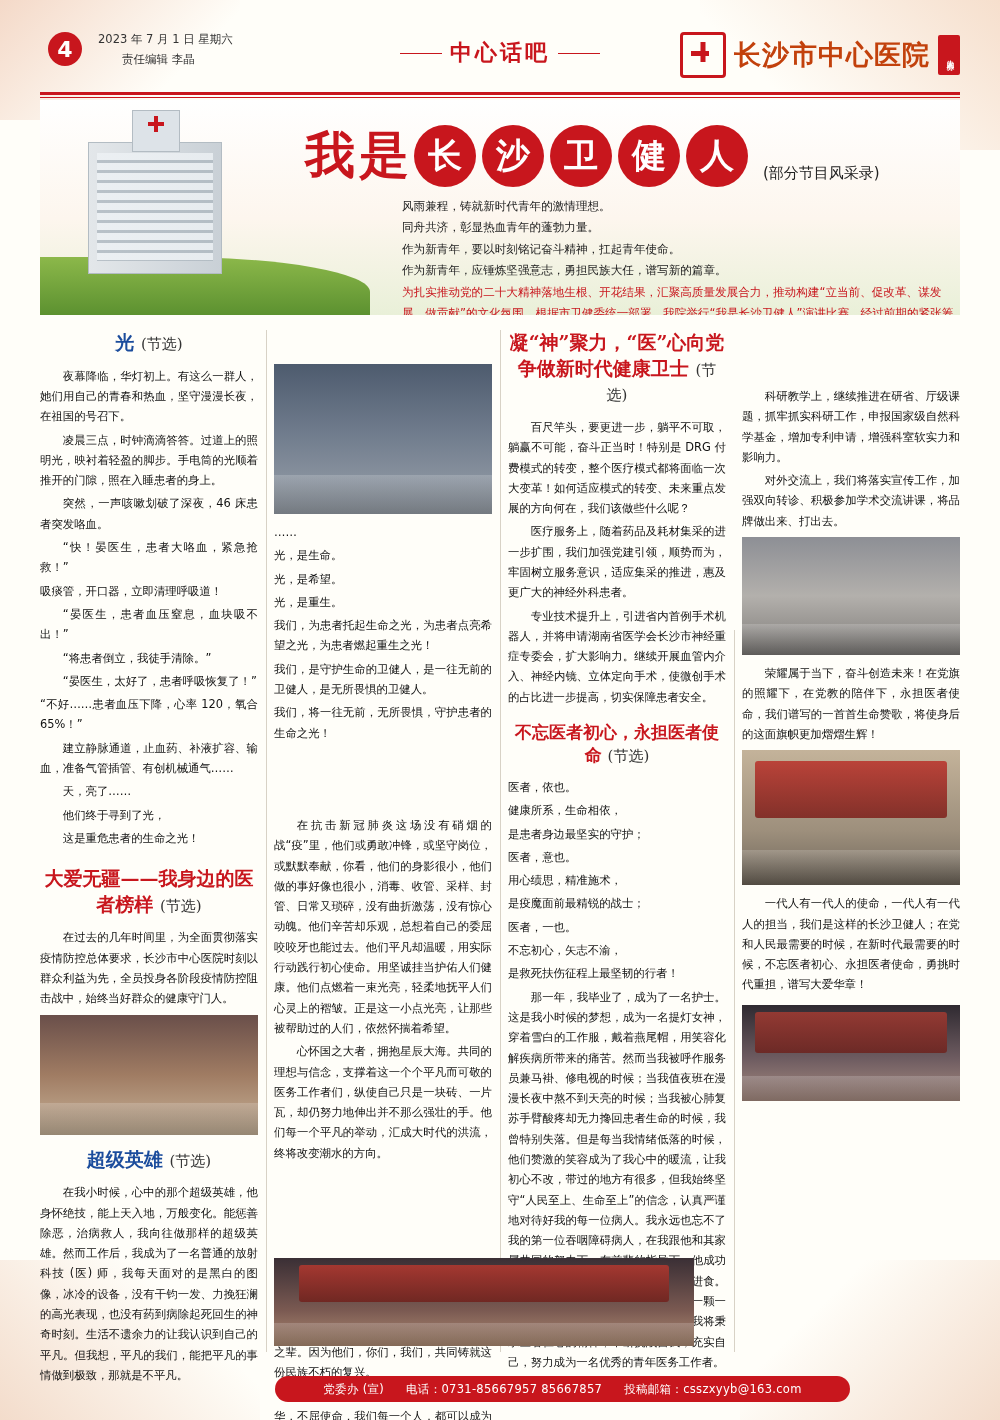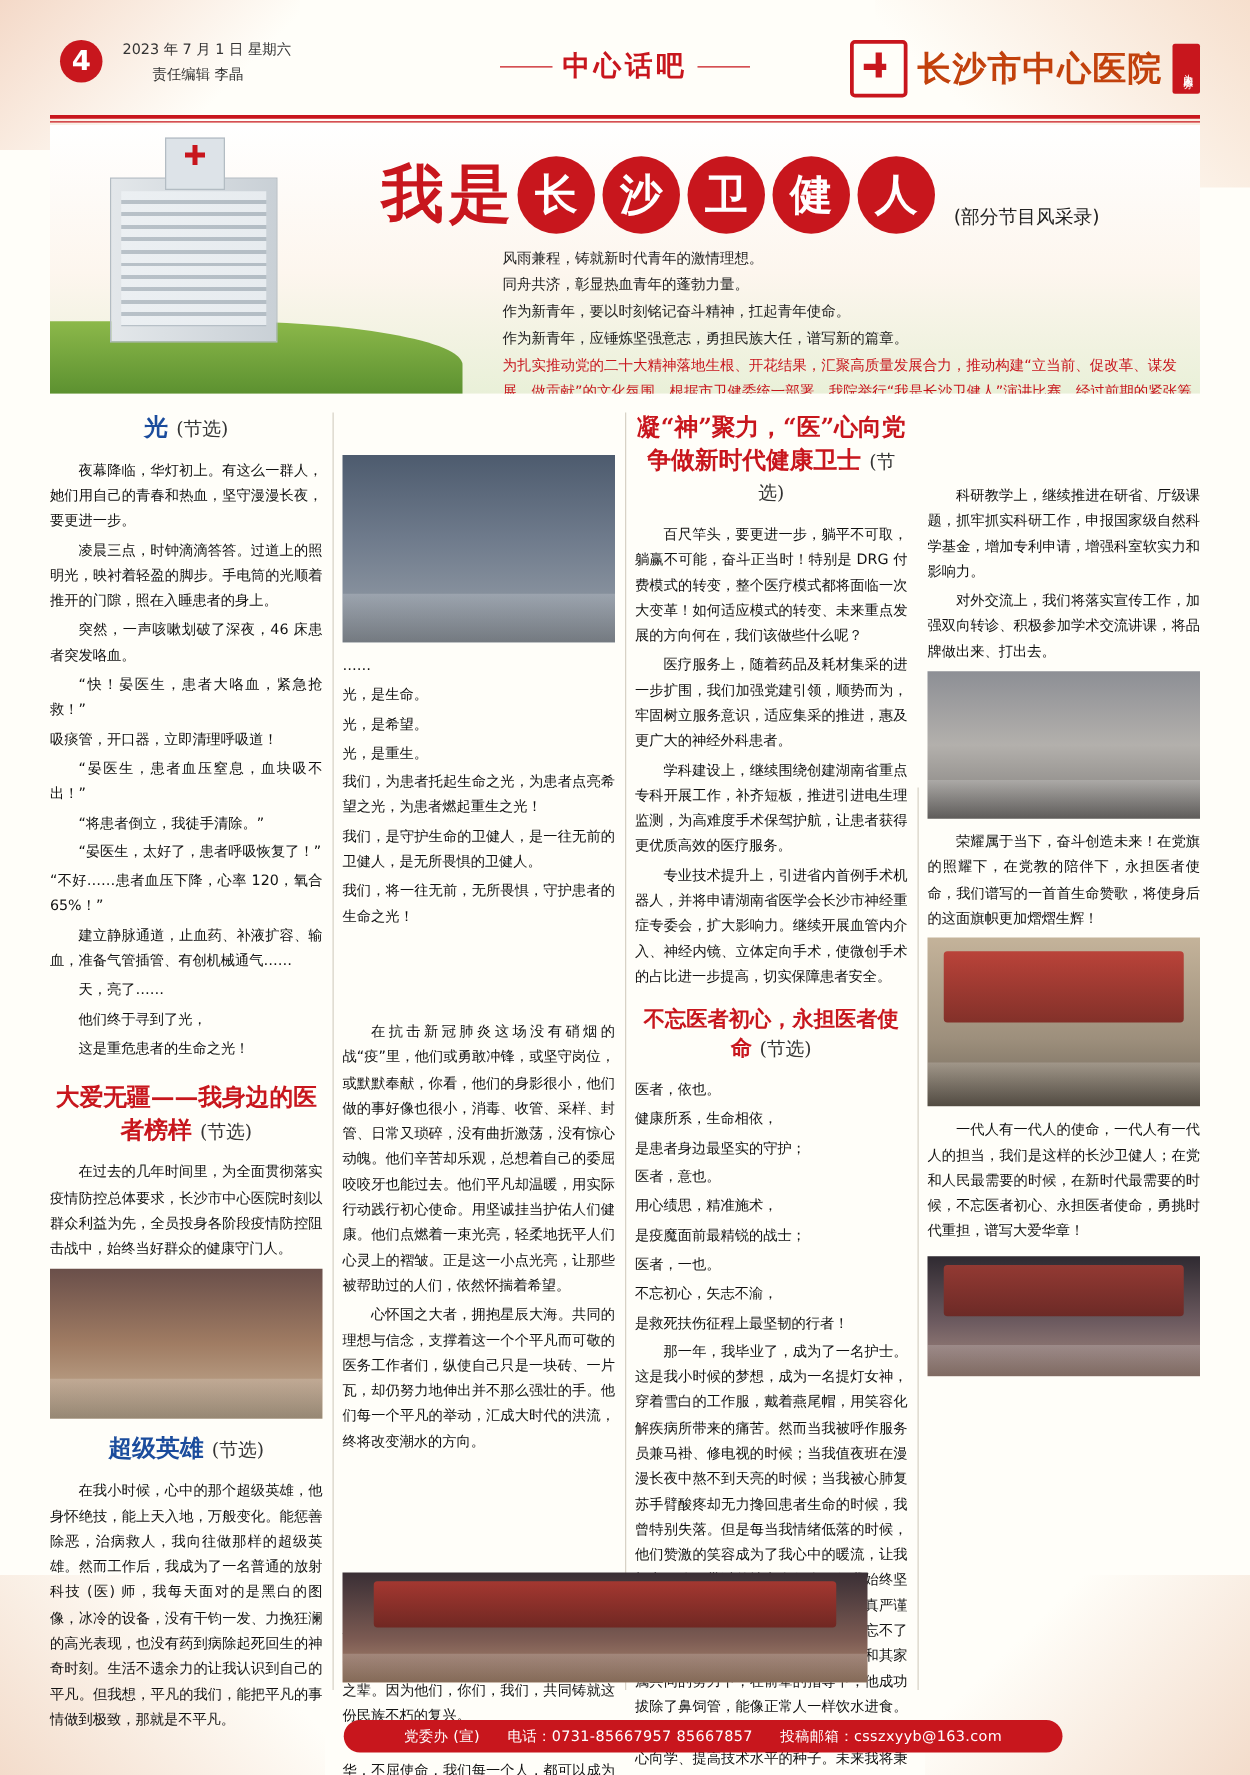--- a/index.html
+++ b/index.html
@@ -171,21 +171,21 @@
   <div class="cols">
     <div class="colsep" style="left:226px;"></div>
     <div class="colsep" style="left:460px;"></div>
     <div class="colsep" style="left:694px;top:300px;"></div>
 
     <div class="col c1">
       <div class="art-title">
         <span>光</span>
         <span class="sel">(节选)</span>
       </div>
-      <p class="body">夜幕降临，华灯初上。有这么一群人，她们用自己的青春和热血，坚守漫漫长夜，要更进一步。</p>
+      <p class="body">夜幕降临，华灯初上。有这么一群人，她们用自己的青春和热血，坚守漫漫长夜，在祖国的号召下。</p>
       <p class="body">凌晨三点，时钟滴滴答答。过道上的照明光，映衬着轻盈的脚步。手电筒的光顺着推开的门隙，照在入睡患者的身上。</p>
       <p class="body">突然，一声咳嗽划破了深夜，46 床患者突发咯血。</p>
       <p class="body">“快！晏医生，患者大咯血，紧急抢救！”</p>
       <p class="body noind">吸痰管，开口器，立即清理呼吸道！</p>
       <p class="body">“晏医生，患者血压窒息，血块吸不出！”</p>
       <p class="body">“将患者倒立，我徒手清除。”</p>
       <p class="body">“晏医生，太好了，患者呼吸恢复了！”</p>
       <p class="body noind">“不好……患者血压下降，心率 120，氧合 65%！”</p>
       <p class="body">建立静脉通道，止血药、补液扩容、输血，准备气管插管、有创机械通气……</p>
       <p class="body">天，亮了……</p>
@@ -233,21 +233,20 @@
     <div class="col c3">
       <div class="art-title red">
         <div>凝“神”聚力，“医”心向党</div>
         <div>
           <span>争做新时代健康卫士</span>
           <span class="sel">(节选)</span>
         </div>
       </div>
       <p class="body">百尺竿头，要更进一步，躺平不可取，躺赢不可能，奋斗正当时！特别是 DRG 付费模式的转变，整个医疗模式都将面临一次大变革！如何适应模式的转变、未来重点发展的方向何在，我们该做些什么呢？</p>
       <p class="body">医疗服务上，随着药品及耗材集采的进一步扩围，我们加强党建引领，顺势而为，牢固树立服务意识，适应集采的推进，惠及更广大的神经外科患者。</p>
-      <p class="body">学科建设上，继续围绕创建湖南省重点专科开展工作，补齐短板，推进引进电生理监测，为高难度手术保驾护航，让患者获得更优质高效的医疗服务。</p>
       <p class="body">专业技术提升上，引进省内首例手术机器人，并将申请湖南省医学会长沙市神经重症专委会，扩大影响力。继续开展血管内介入、神经内镜、立体定向手术，使微创手术的占比进一步提高，切实保障患者安全。</p>
 
       <div class="art-title red" style="margin-top:14px;font-size:17px;">
         <span>不忘医者初心，永担医者使命</span>
         <span class="sel">(节选)</span>
       </div>
       <p class="body noind">医者，依也。</p>
       <p class="body noind">健康所系，生命相依，</p>
       <p class="body noind">是患者身边最坚实的守护；</p>
       <p class="body noind">医者，意也。</p>

